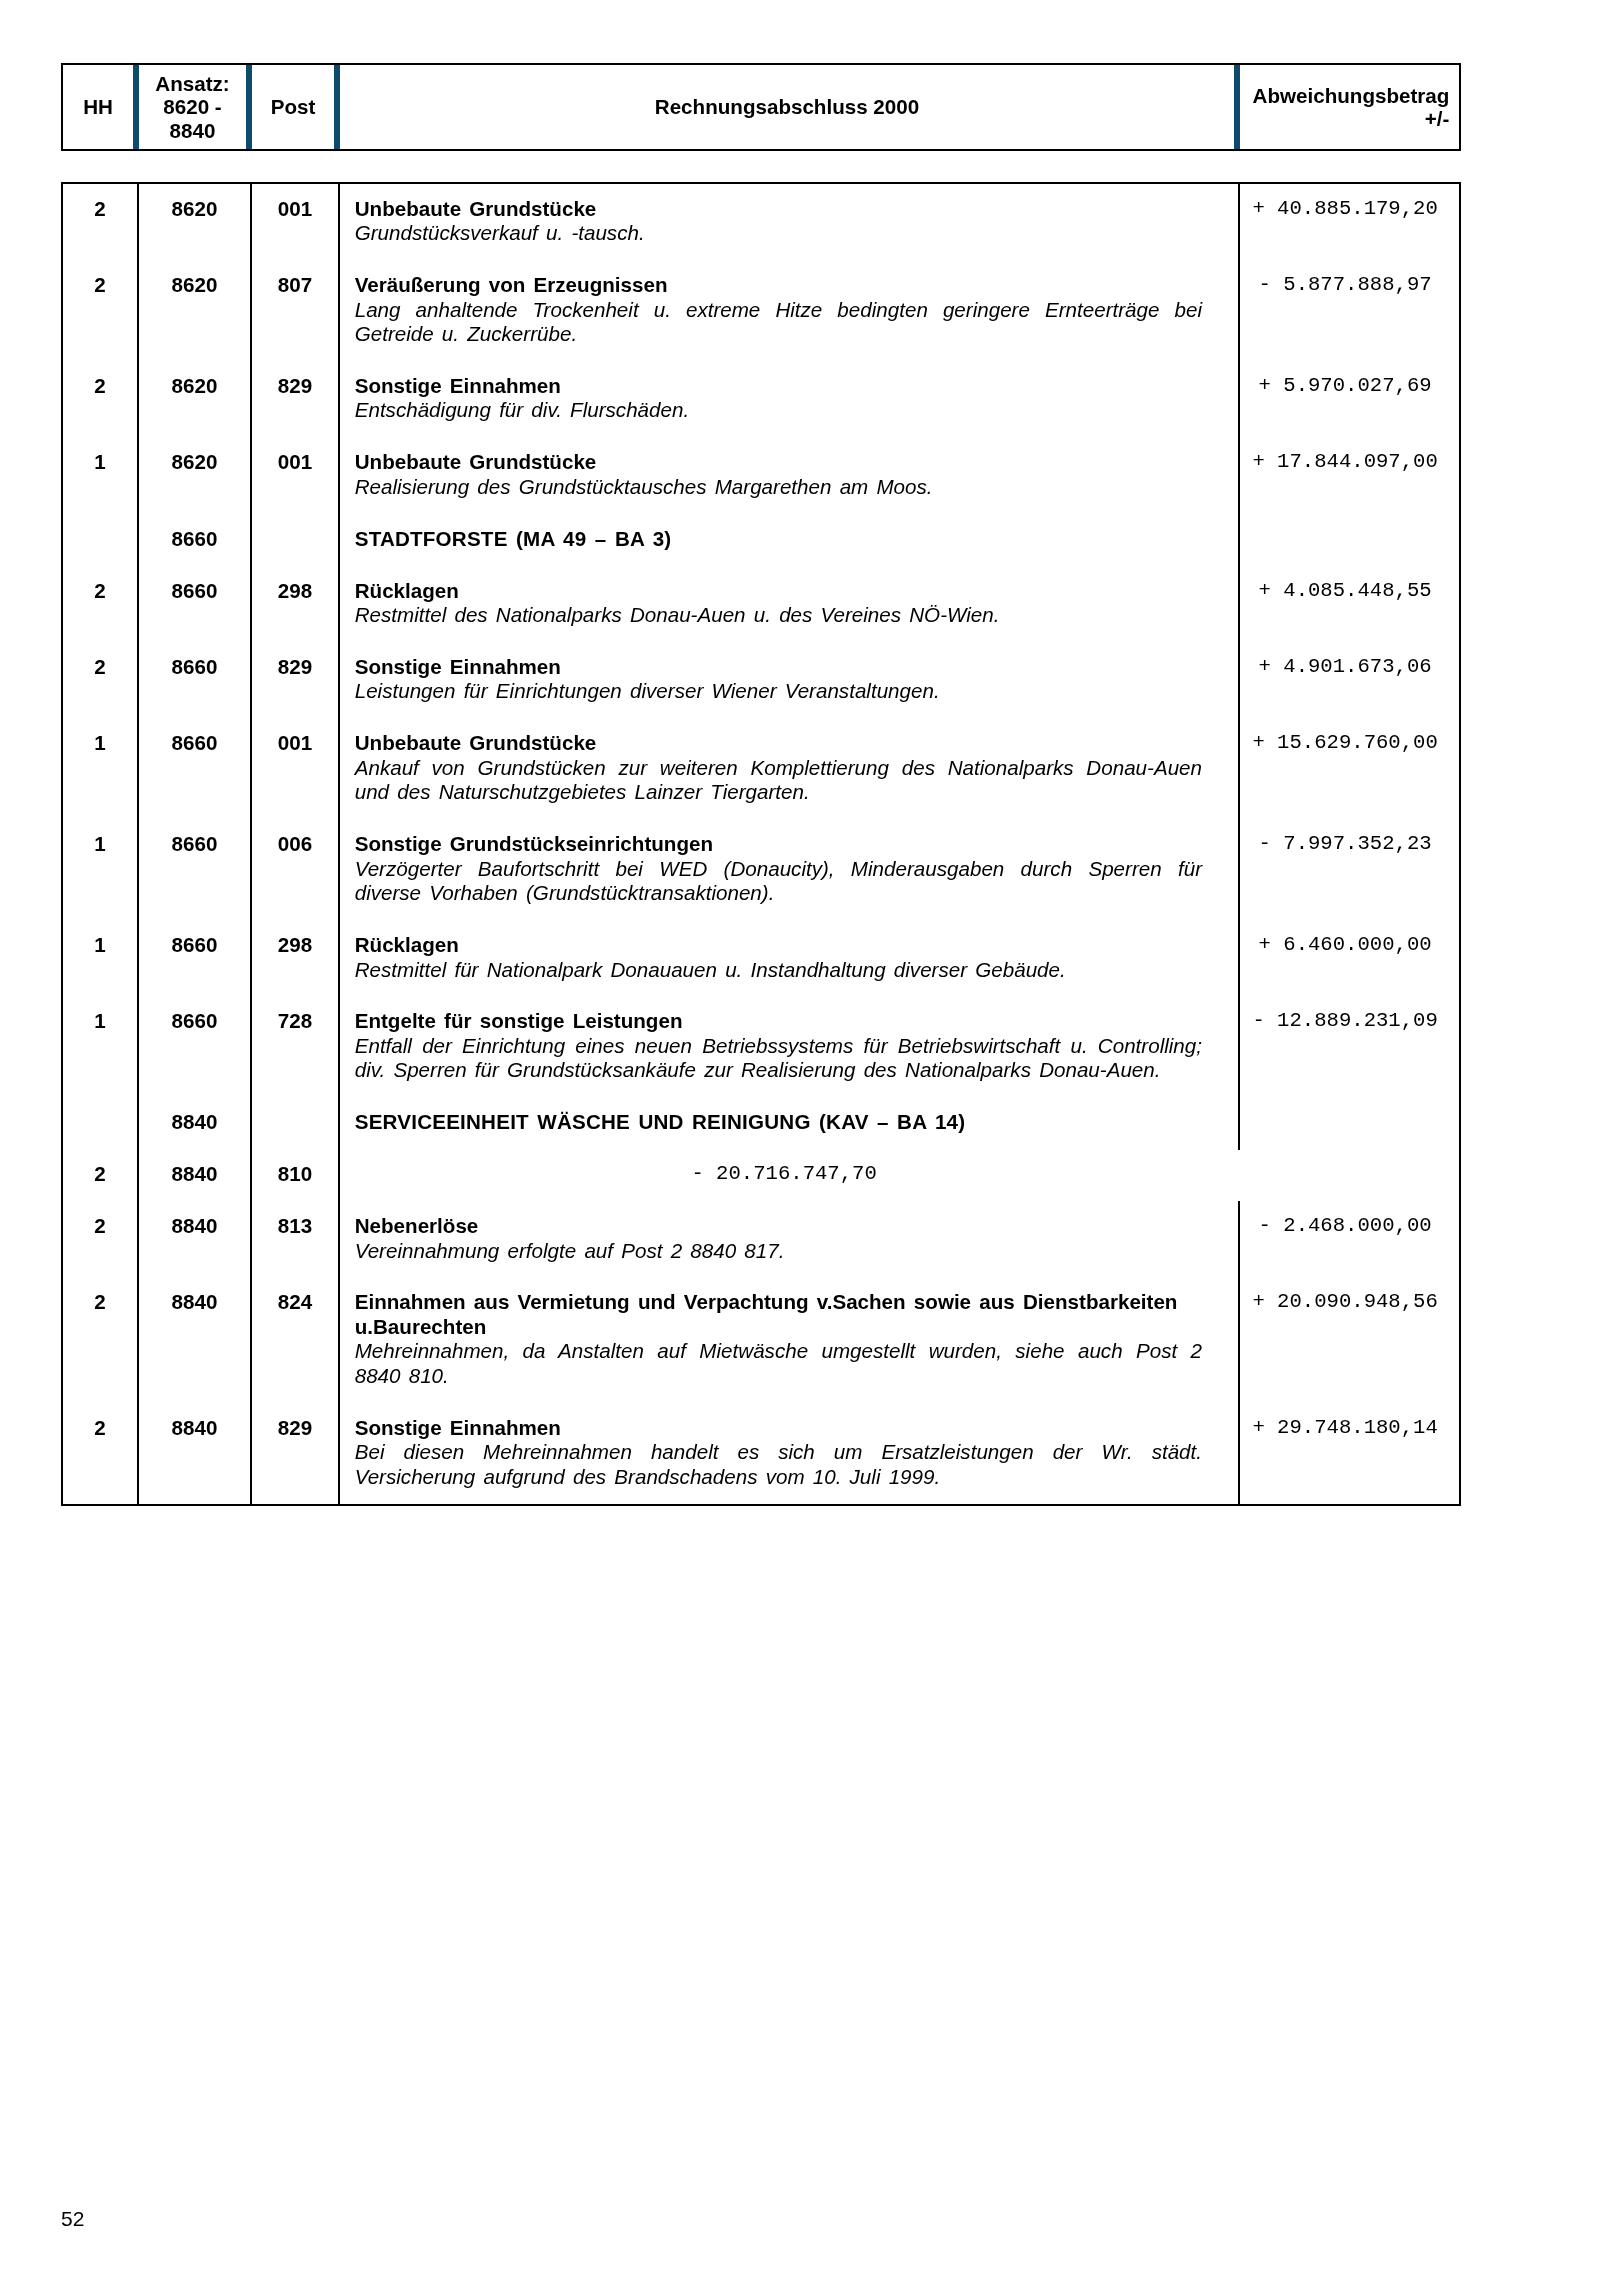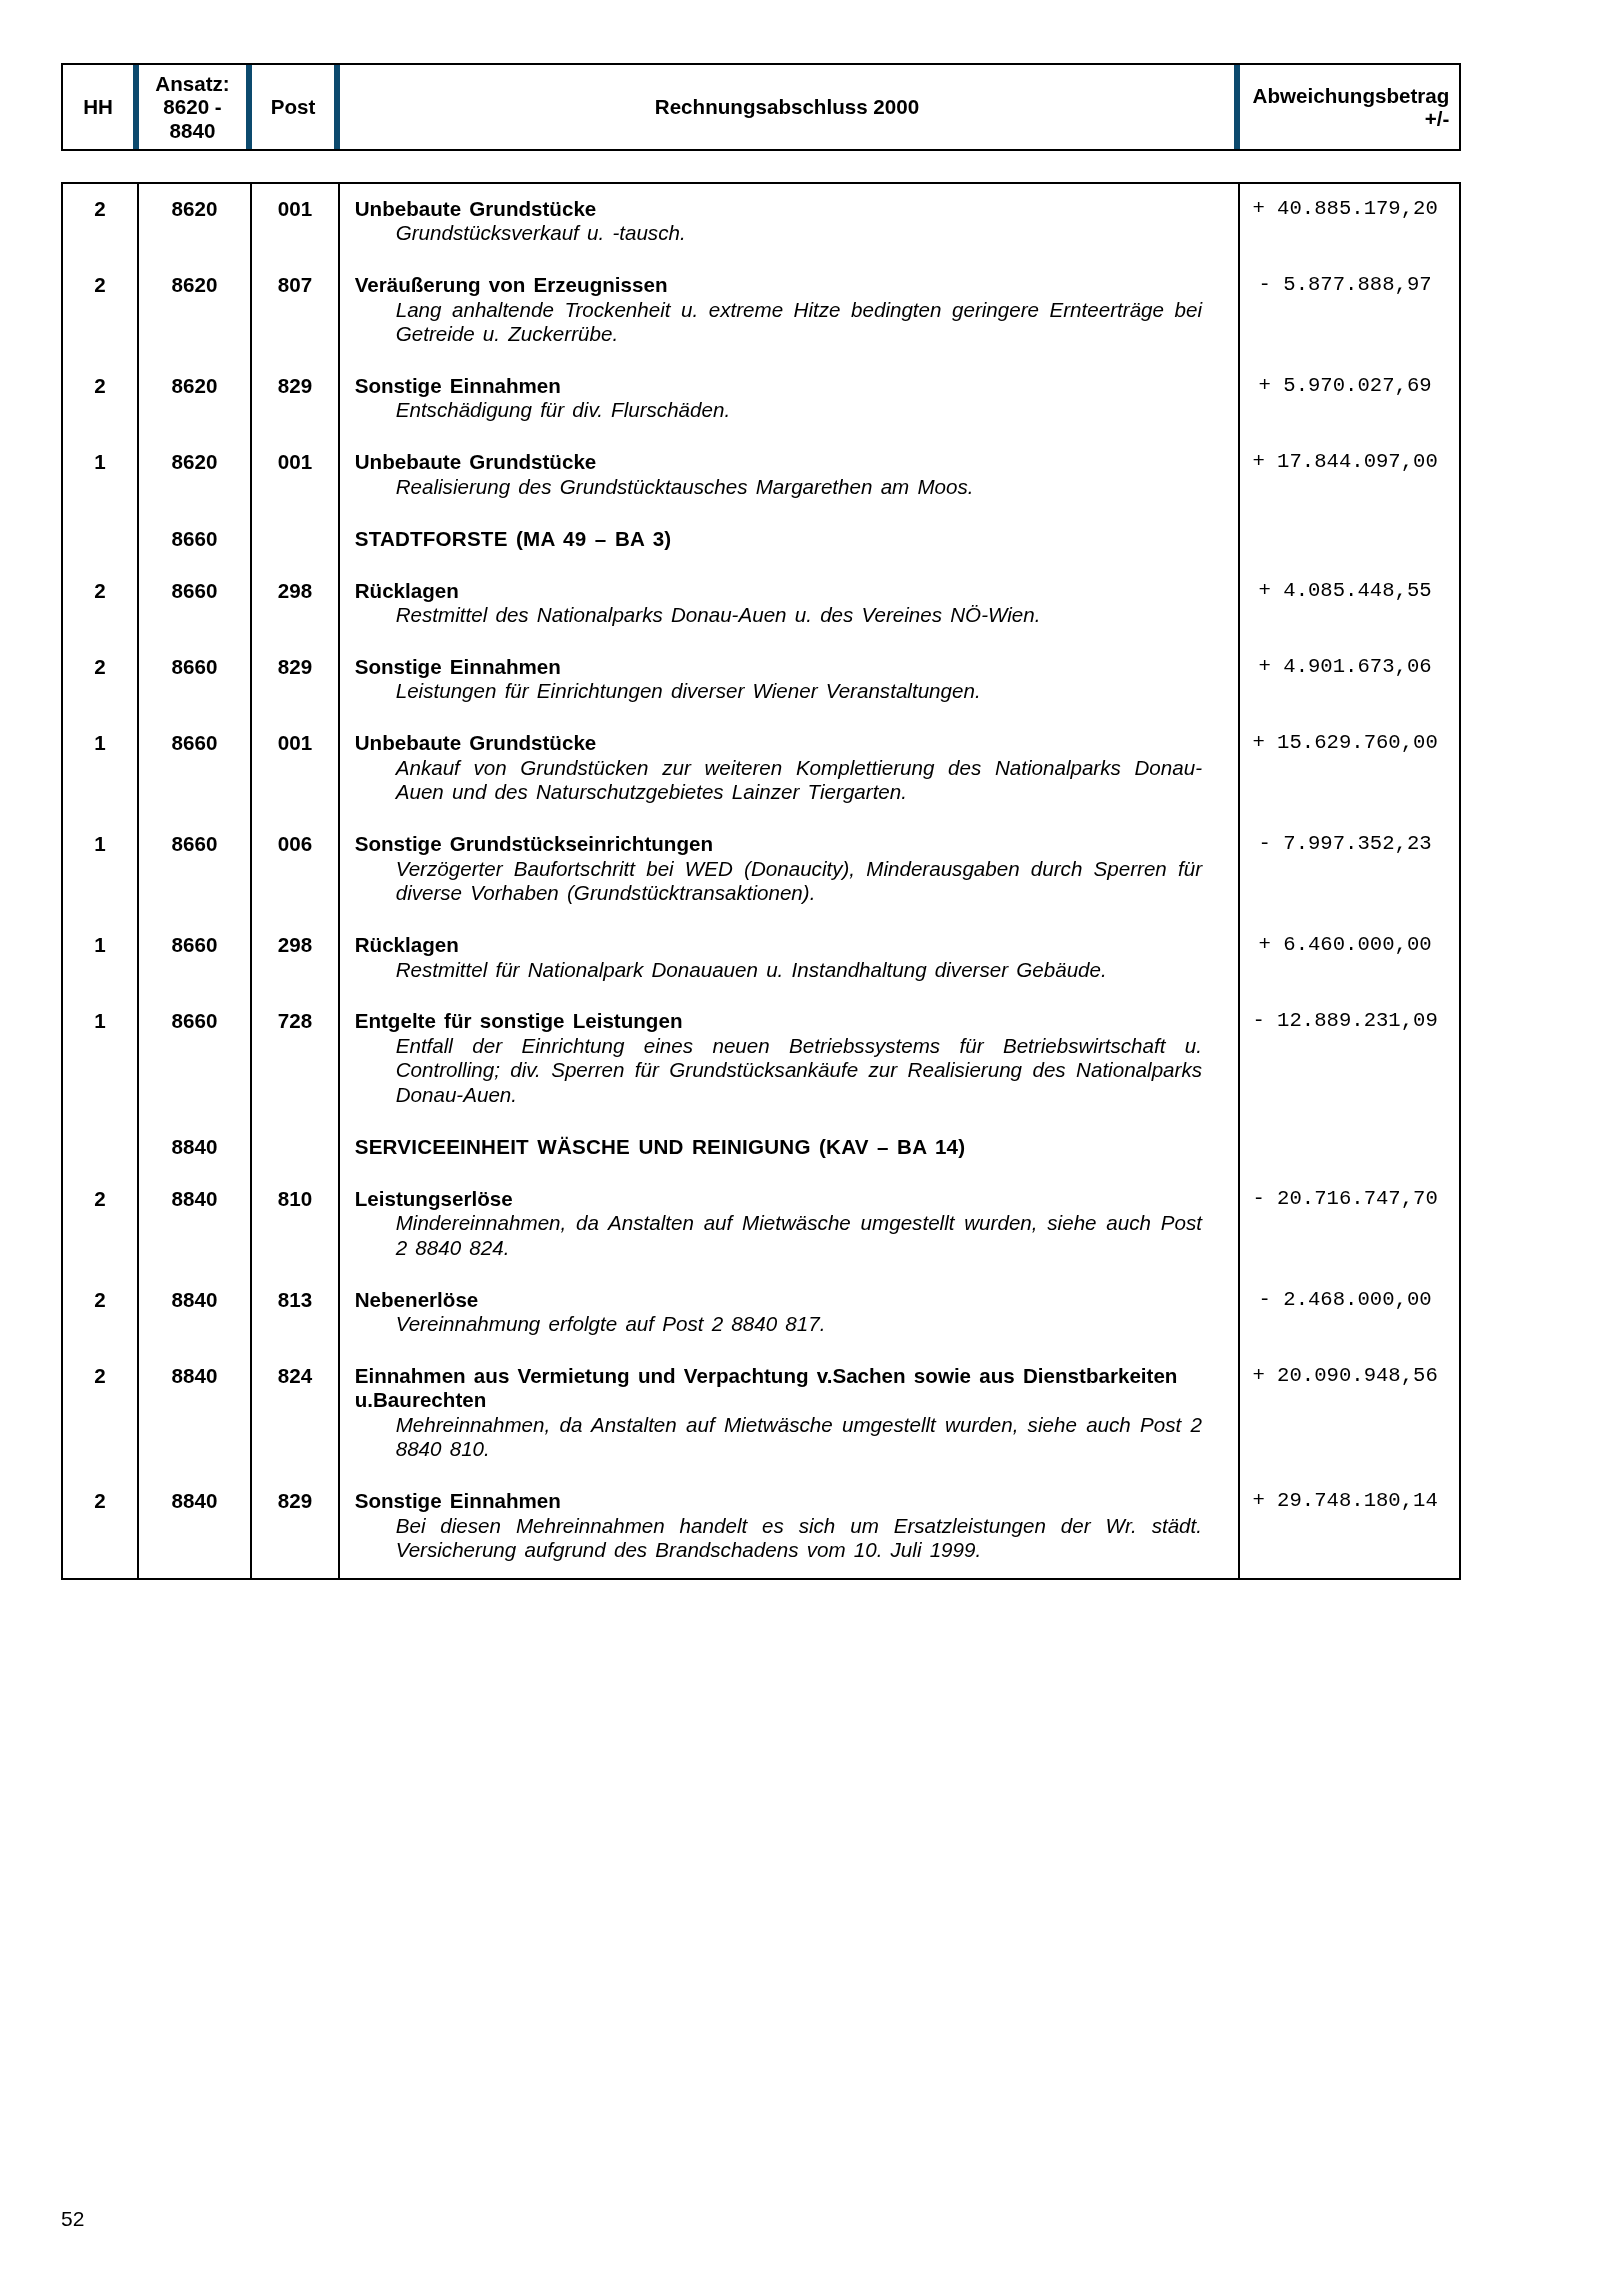--- a/index.html
+++ b/index.html
@@ -73,21 +73,20 @@
     font-family: Liberation Mono, monospace;
   }
   .row-title {
     font-weight: bold;
     word-spacing: 0.12em;
   }
   .row-desc {
     font-style: italic;
     text-align: justify;
     word-spacing: 0.12em;
-    margin-left: 41px;
   }
   .row-desc:empty { display: none; }
   .row.section .row-title { letter-spacing: 0.01em; }
   
   .page-number {
     position: absolute;
     left: 61px;
     top: 2207px;
     font-size: 21px;
   }
@@ -239,24 +238,20 @@
       <div class="row-title">SERVICEEINHEIT WÄSCHE UND REINIGUNG (KAV – BA 14)</div>
 
     </div>
     <div class="cell c-amount"></div>
   </div>
 
   <div class="row">
     <div class="cell c-hh">2</div>
     <div class="cell c-ansatz">8840</div>
     <div class="cell c-post">810</div>
-    <div class="cell c-text">
-      <div class="row-title">Leistungserlöse</div>
-      <div class="row-desc">Mindereinnahmen, da Anstalten auf Mietwäsche umgestellt wurden, siehe auch Post 2 8840 824.</div>
-    </div>
     <div class="cell c-amount">- 20.716.747,70</div>
   </div>
 
   <div class="row">
     <div class="cell c-hh">2</div>
     <div class="cell c-ansatz">8840</div>
     <div class="cell c-post">813</div>
     <div class="cell c-text">
       <div class="row-title">Nebenerlöse</div>
       <div class="row-desc">Vereinnahmung erfolgte auf Post 2 8840 817.</div>

